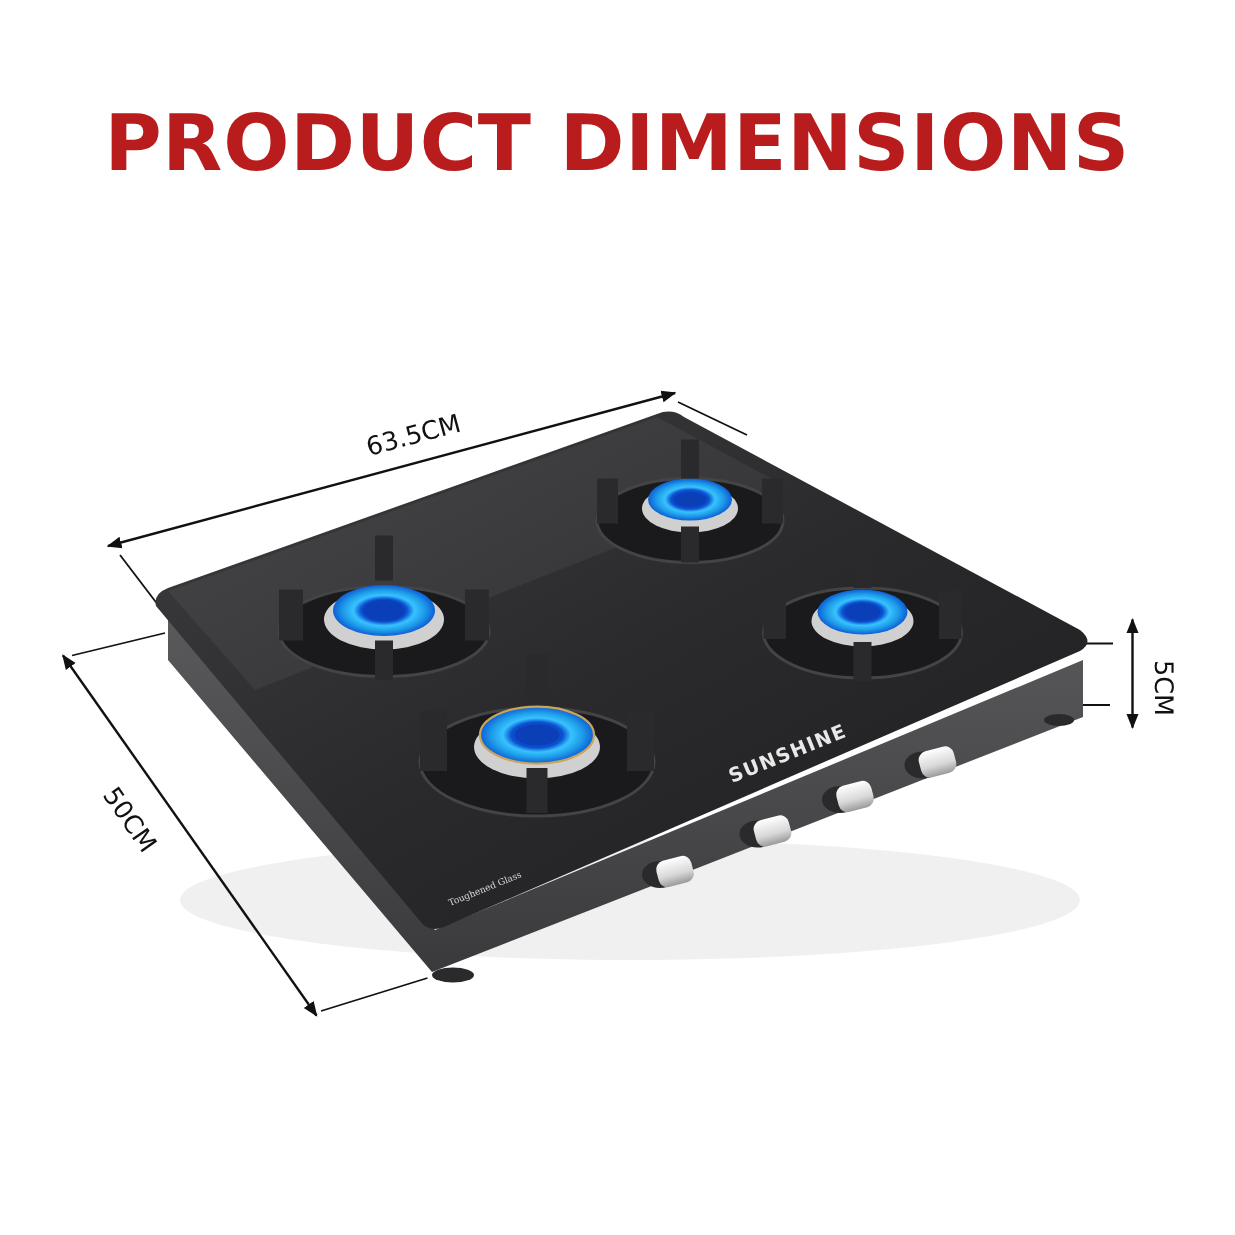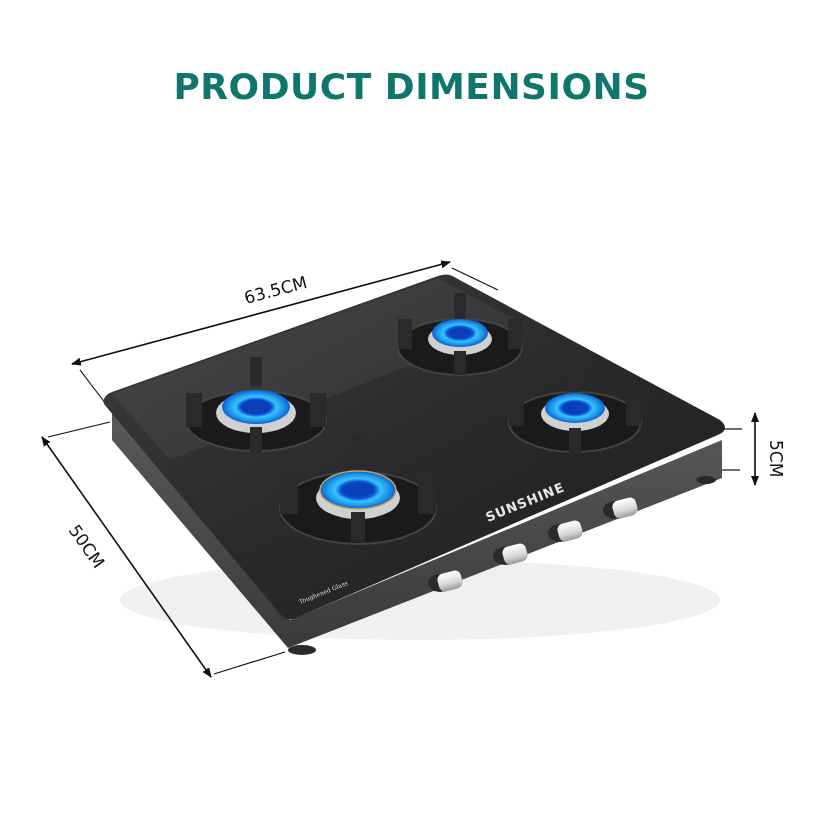--- a/index.html
+++ b/index.html
@@ -1,19 +1,19 @@
 <!DOCTYPE html>
 <html><head>
   <meta charset="utf-8">
   <style>
     html, body { margin: 0; padding: 0; background: #ffffff; }
     body { width: 823px; height: 823px; position: relative; overflow: hidden; font-family: "Liberation Sans", sans-serif; }
     .title {
       position: absolute; left: 0; top: 66px; width: 823px; text-align: center;
-      font-family: "DejaVu Sans", sans-serif; font-weight: 700; font-size: 36px; letter-spacing: 0.5px; color: #0f766e;
+      font-family: "DejaVu Sans", sans-serif; font-weight: 700; font-size: 52px; letter-spacing: 0.5px; color: #b91c1c;
     }
     svg.scene { position: absolute; left: 0; top: 0; }
     .dim-label { font-family: "DejaVu Sans", sans-serif; font-size: 17px; fill: #111; }
     .brand { font-family: "DejaVu Sans", sans-serif; font-weight: 700; font-size: 13px; fill: #e8e8e8; letter-spacing: 1px; }
     .glass-label { font-family: "DejaVu Serif", serif; font-size: 6px; fill: #dcdcdc; }
   </style>
 </head>
 <body>
 
 <div class="title">PRODUCT DIMENSIONS</div>

